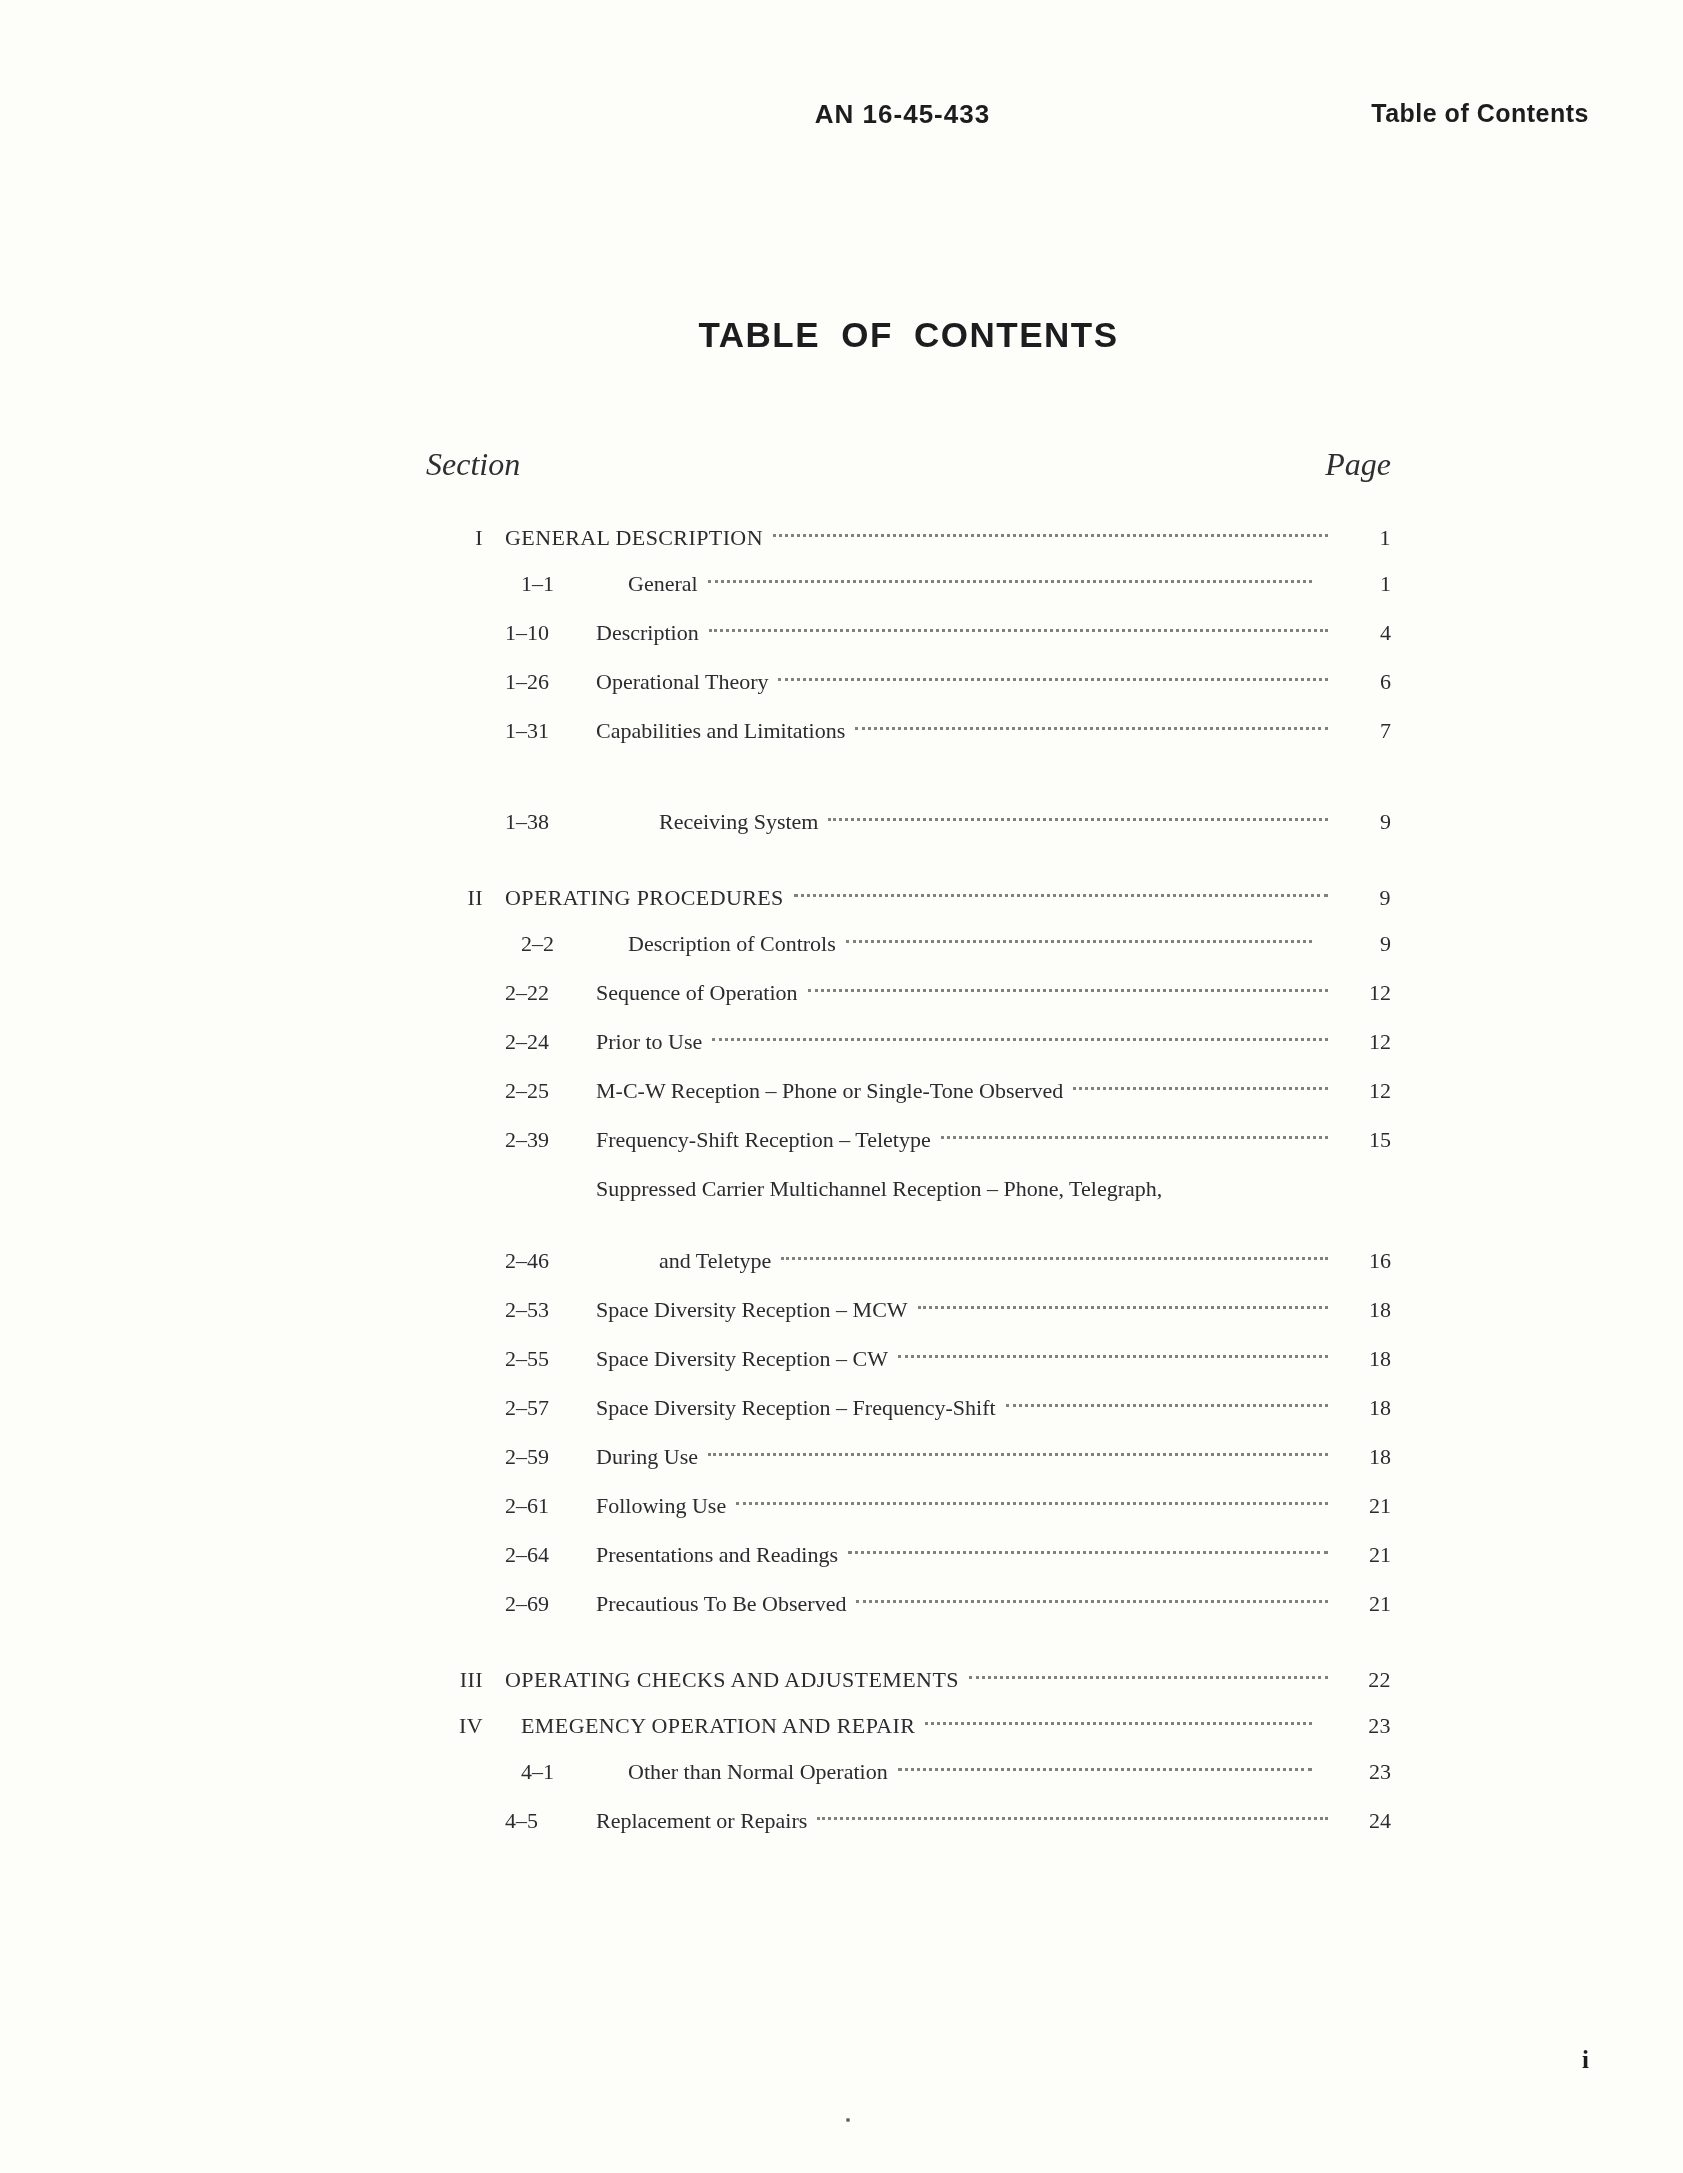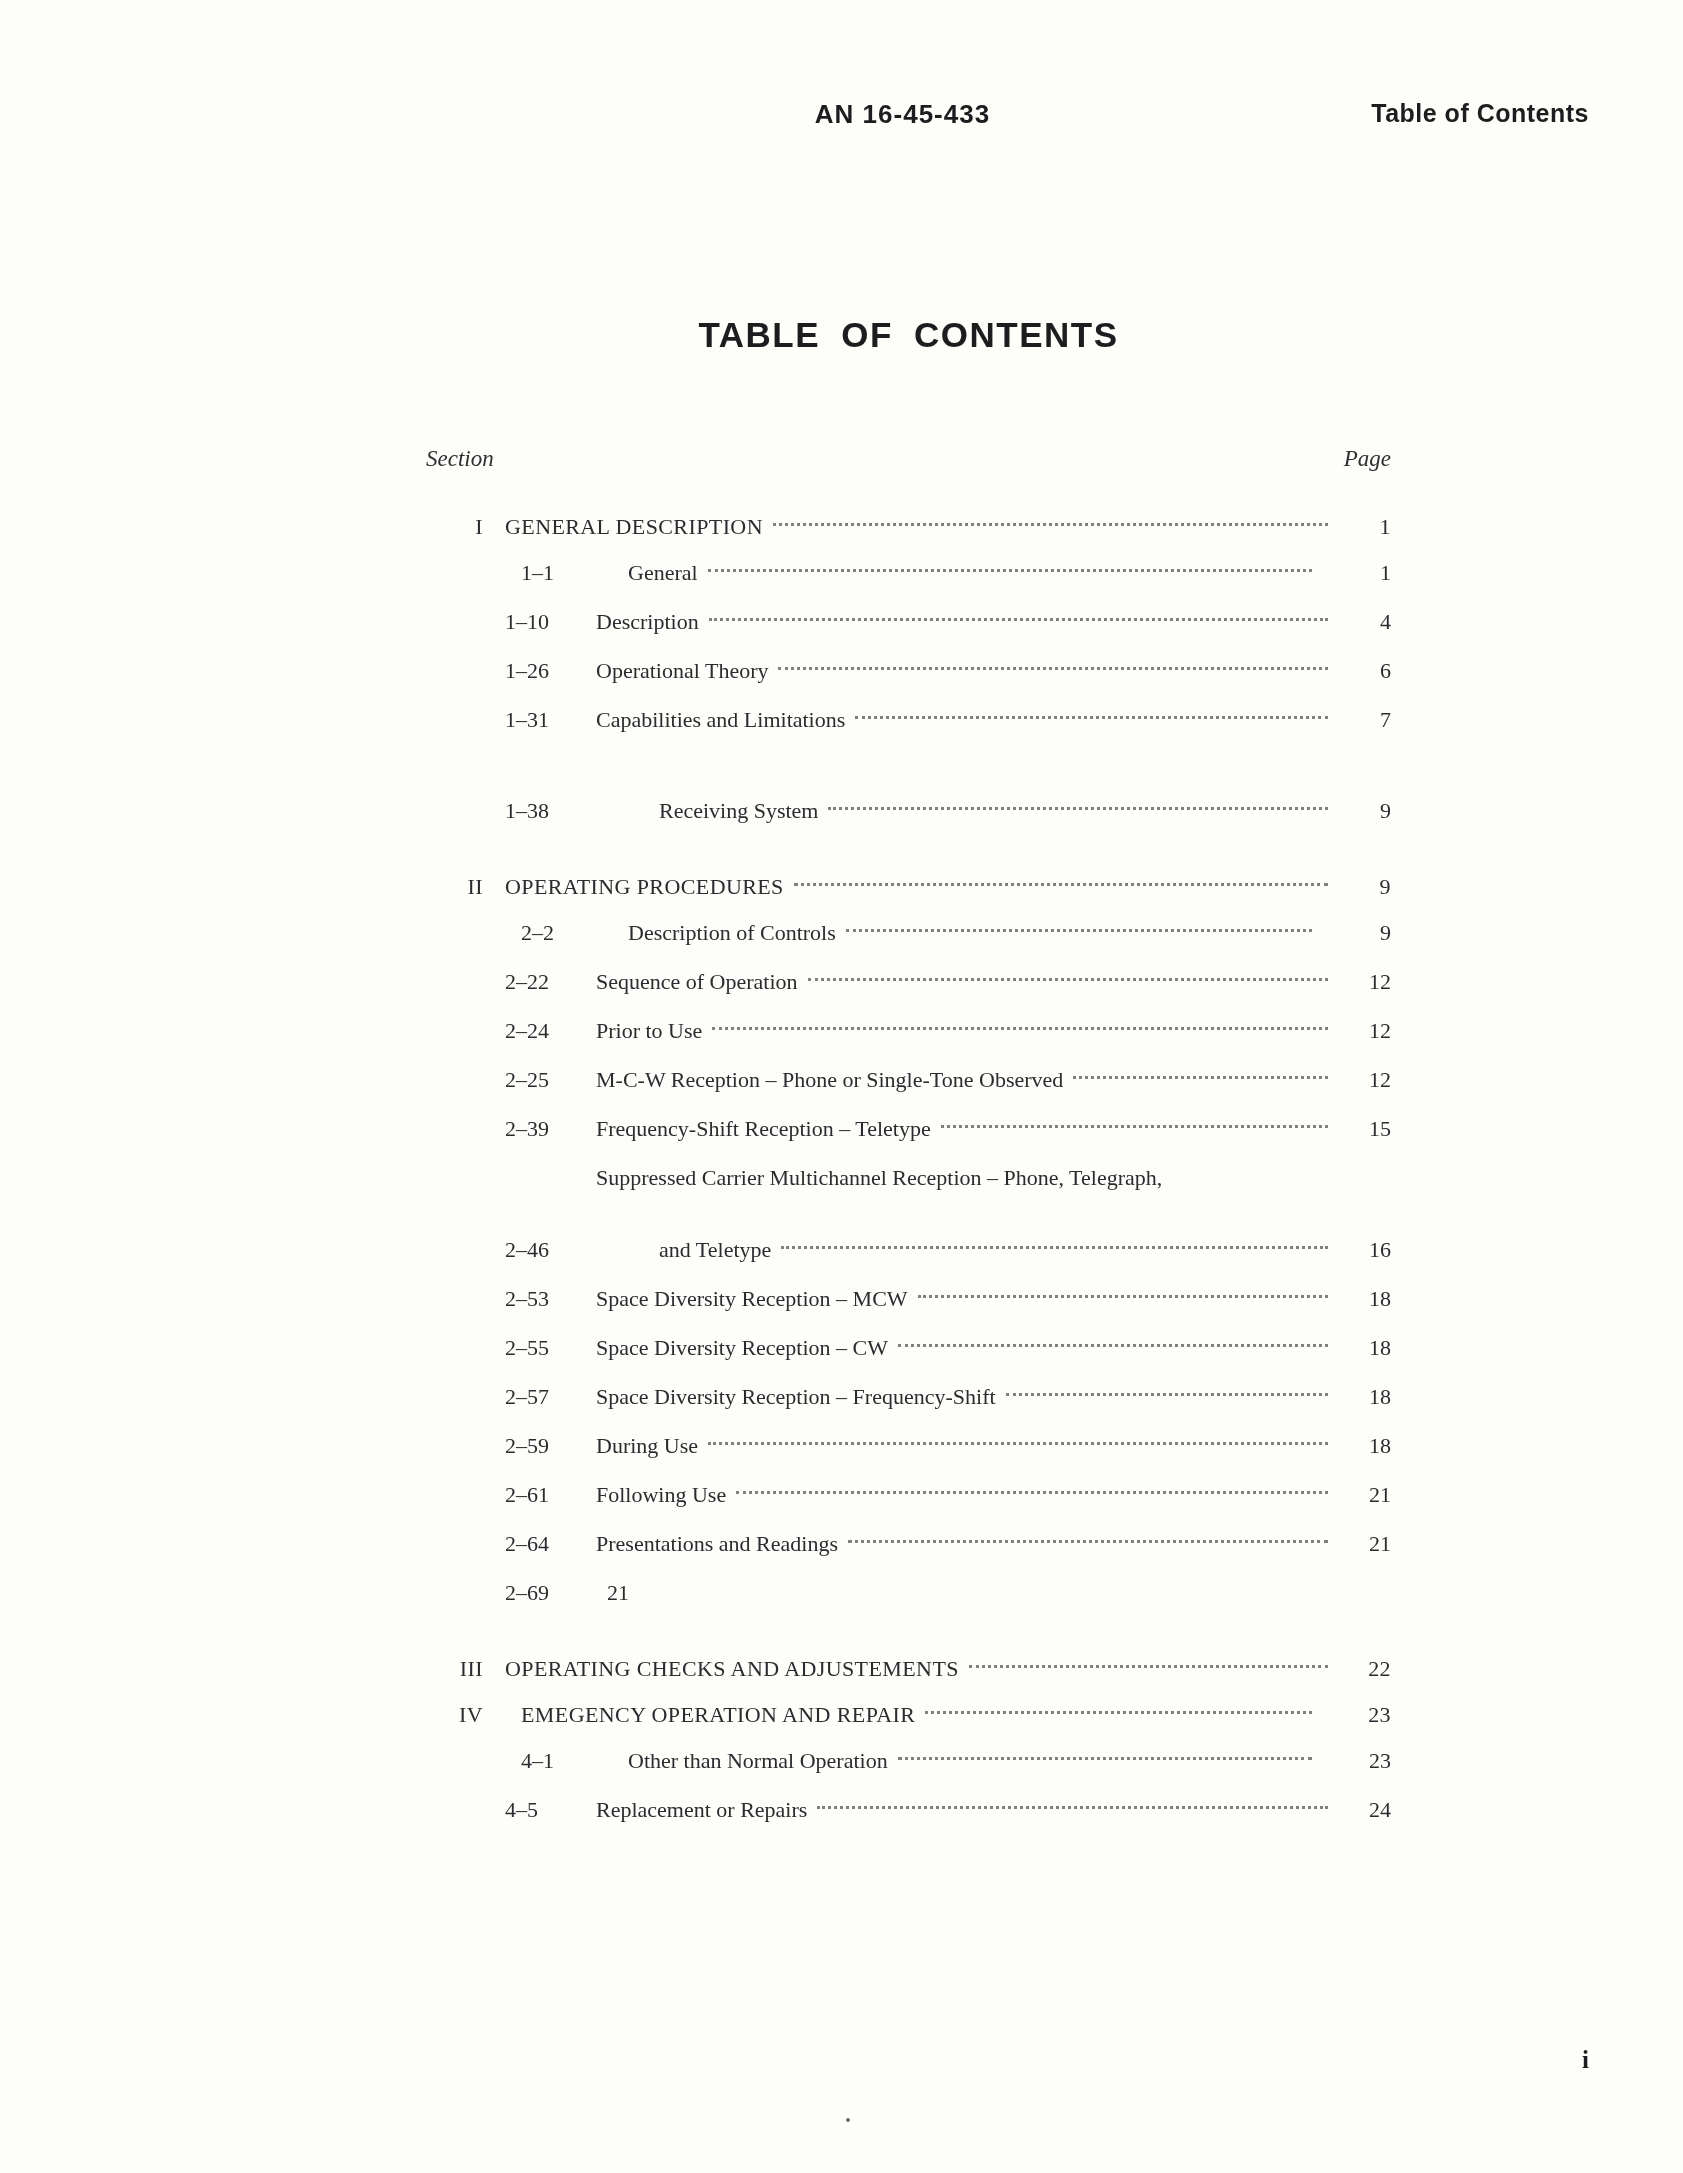--- a/index.html
+++ b/index.html
@@ -51,21 +51,21 @@
     letter-spacing: 1.5px;
     word-spacing: 10px;
     color: #1d1d1f;
   }
   
   .col-labels {
     margin-top: 91px;
     display: flex;
     justify-content: space-between;
     font-style: italic;
-    font-size: 23px;
+    font-size: 32px;
     color: #2e2e33;
   }
   
   .toc-list { margin-top: 40px; font-size: 22px; line-height: 30px; }
   .row { display: flex; align-items: flex-end; margin-top: 19px; }
   .section-row { margin-top: 46px; letter-spacing: 0.4px; }
   .section-row:first-child { margin-top: 0; }
   .section-row + .row { margin-top: 16px; gap: 16px; }
   .numcol  { width: 57px; text-align: right; flex: 0 0 auto; }
   .paracol { width: 69px; margin-left: 22px; flex: 0 0 auto; }
@@ -321,20 +321,26 @@
             <div class="tline">
               <span class="t">Presentations and Readings</span>
               <span class="leader"></span>
             </div>
           </div>
           <div class="pagecol">21</div>
         </div>
         <div class="row entry-row">
           <div class="numcol"></div>
           <div class="paracol">2–69</div>
+          <div class="titlecol">
+            <div class="tline">
+              <span class="t">Precautious To Be Observed</span>
+              <span class="leader"></span>
+            </div>
+          </div>
           <div class="pagecol">21</div>
         </div>
         <div class="row section-row">
           <div class="numcol">III</div>
           <div class="titlecol">
             <div class="tline">
               <span class="t">OPERATING CHECKS AND ADJUSTEMENTS</span>
               <span class="leader"></span>
             </div>
           </div>

